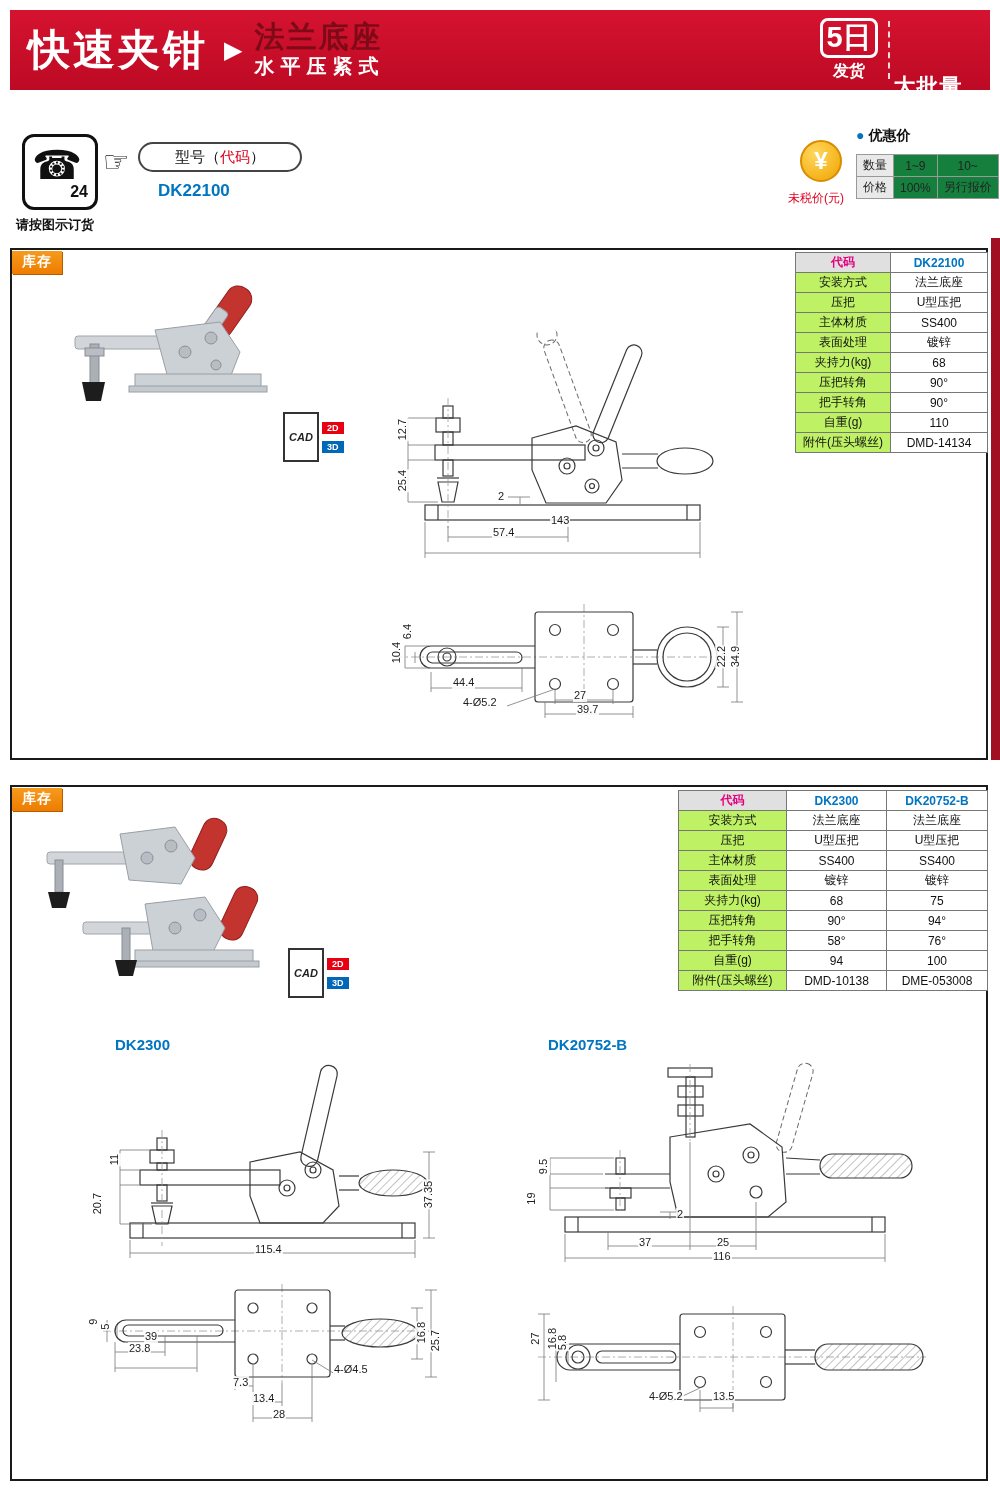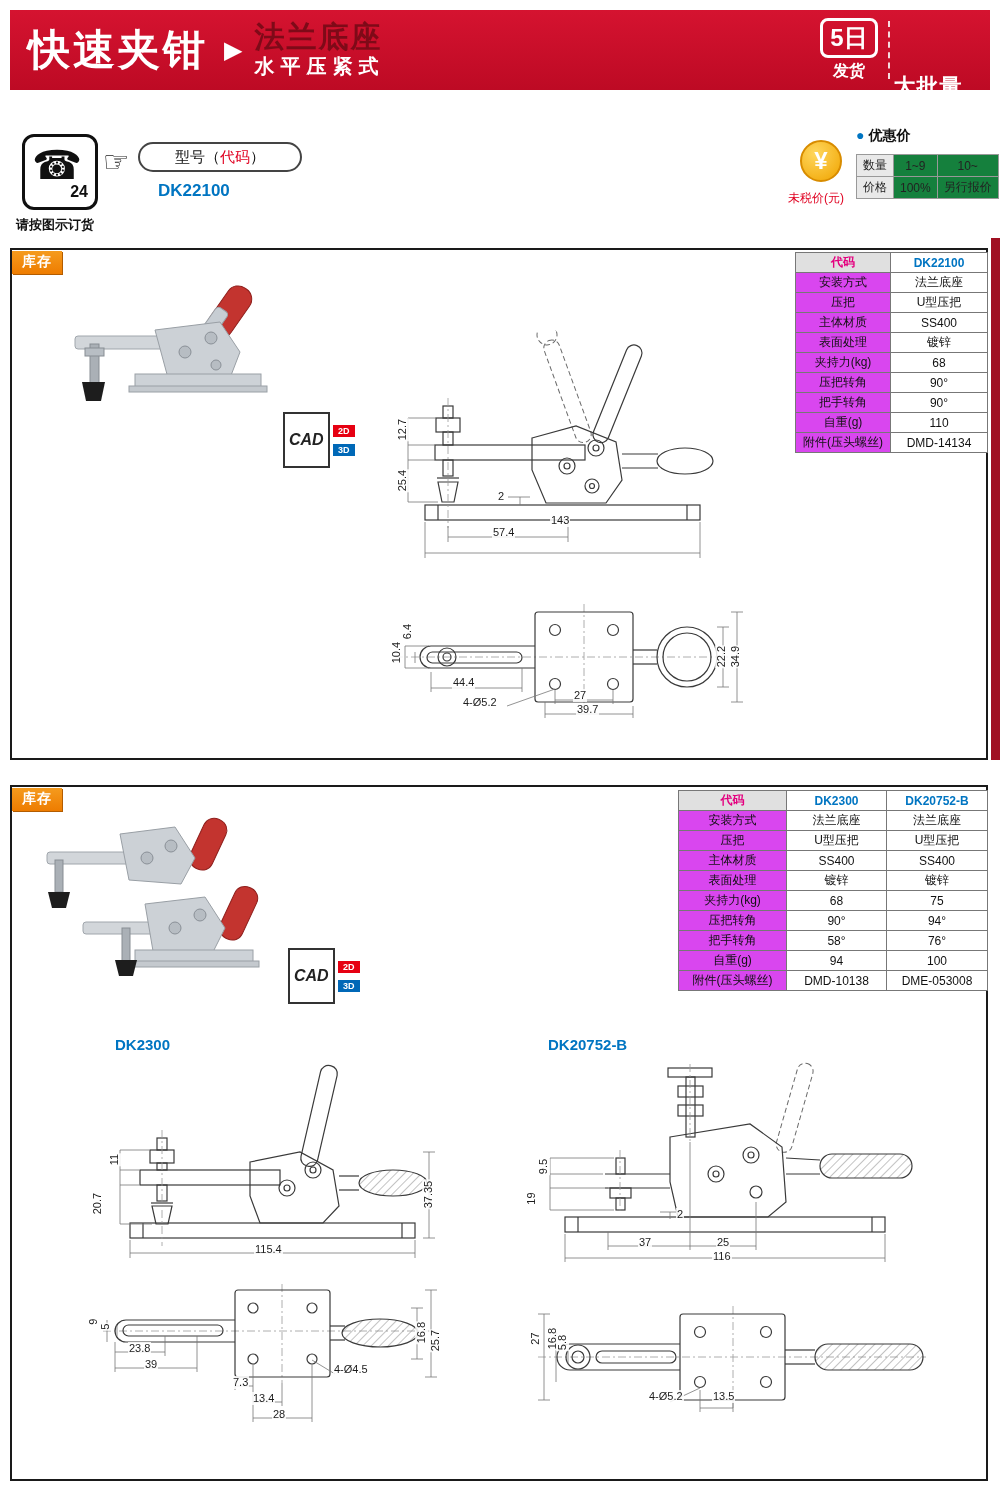--- a/index.html
+++ b/index.html
@@ -9,21 +9,21 @@
 
   
   .hdr{position:absolute;left:10px;top:10px;width:980px;height:80px;
        background:linear-gradient(180deg,#d51330,#bd0a24);display:flex;align-items:center;}
   .hdr-title{color:#fff;font-size:42px;font-weight:bold;margin-left:18px;letter-spacing:3px;}
   .hdr-arrow{color:#fff;font-size:24px;margin:0 12px 0 16px;}
   .hdr-sub1{color:#7e0a18;font-size:30px;font-weight:bold;letter-spacing:2px;line-height:1.1;}
   .hdr-sub2{color:#fff;font-size:20px;font-weight:bold;letter-spacing:6px;}
   .ship{position:absolute;right:112px;top:8px;text-align:center;}
   .ship-box{width:58px;height:40px;border:3px solid #fff;border-radius:8px;color:#fff;
-            font-size:24px;font-weight:bold;display:flex;align-items:center;justify-content:center;}
+            font-size:29px;font-weight:bold;display:flex;align-items:center;justify-content:center;}
   .ship-sub{color:#fff;font-size:16px;font-weight:bold;margin-top:3px;}
   .hdr-div{position:absolute;right:100px;top:11px;height:58px;border-left:2px dashed rgba(255,255,255,.85);}
   .bulk{position:absolute;right:20px;top:14px;width:84px;text-align:center;color:#fff;font-weight:bold;margin-top:48px;}
   .bulk1{font-size:22px;letter-spacing:1px;}
   .bulk2{font-size:16px;margin-top:7px;display:flex;align-items:center;justify-content:center;gap:5px;}
   .order-icon{display:inline-block;width:16px;height:16px;border:2px solid #fff;border-radius:3px;
               font-size:11px;line-height:12px;text-align:center;font-weight:bold;}
 
   
   .phone-box{position:absolute;left:22px;top:134px;width:76px;height:76px;border:3px solid #101010;border-radius:12px;background:#fff;}
@@ -48,34 +48,34 @@
   
   .sec{position:absolute;left:10px;width:978px;border:2px solid #1a1a1a;background:#fff;}
   #sec1{top:248px;height:512px;}
   #sec2{top:785px;height:696px;}
   .stock{position:absolute;padding:2px 10px 3px;background:linear-gradient(180deg,#f59b1e,#ee7c00);
          color:#fff;font-size:14px;font-weight:bold;letter-spacing:1px;box-shadow:1px 1px 0 #b35c00;}
 
   
   table.spec{position:absolute;border-collapse:collapse;font-size:12px;table-layout:fixed;background:#fff;}
   .spec td,.spec th{border:1px solid #777;text-align:center;padding:1px 2px;height:18px;color:#111;font-weight:normal;overflow:hidden;white-space:nowrap;}
-  .spec .lab{background:#d946ef;}
+  .spec .lab{background:#bef264;}
   .spec .code{color:#e4007f;font-weight:bold;background:#e0e0e0;}
   .spec .model{color:#0075c2;font-weight:bold;}
 
   
   .draw{position:absolute;}
   .dim{position:absolute;display:inline-block;font-size:11px;color:#1c1c1c;background:rgba(255,255,255,.85);
        padding:0 1px;white-space:nowrap;line-height:1.2;}
   .dimv{transform:rotate(-90deg);transform-origin:center;}
   .dwg-label{position:absolute;font-size:15px;font-weight:bold;color:#0075c2;}
 
   
   .cadrow{position:absolute;display:flex;align-items:center;gap:3px;}
-  .cad-box{border:2px solid #333;font-style:italic;font-weight:bold;font-size:16px;padding:17px 4px;color:#222;background:#fff;}
+  .cad-box{border:2px solid #333;font-style:italic;font-weight:bold;font-size:11px;padding:17px 4px;color:#222;background:#fff;}
   .b23{display:flex;flex-direction:column;gap:7px;}
   .b2d,.b3d{width:22px;height:12px;color:#fff;font-size:9px;font-weight:bold;text-align:center;line-height:12px;}
   .b2d{background:#e60012;}
   .b3d{background:#0068b7;}
 
   .side-tab{position:absolute;left:991px;top:238px;width:9px;height:522px;background:#a01022;}
 </style>
 </head>
 <body>
 
@@ -593,21 +593,21 @@
   </svg>
 
   <span class="dim dimv" style="left:108px;top:1153px;">11</span>
   <span class="dim dimv" style="left:86px;top:1197px;">20.7</span>
   <span class="dim" style="left:254px;top:1243px;">115.4</span>
   <span class="dim dimv" style="left:414px;top:1188px;">37.35</span>
 
   <span class="dim dimv" style="left:90px;top:1315px;">9</span>
   <span class="dim dimv" style="left:102px;top:1320px;">5</span>
   <span class="dim" style="left:128px;top:1342px;">23.8</span>
-  <span class="dim" style="left:144px;top:1358px;">39</span>
+  <span class="dim" style="left:144px;top:1330px;">39</span>
   <span class="dim" style="left:232px;top:1376px;">7.3</span>
   <span class="dim" style="left:252px;top:1392px;">13.4</span>
   <span class="dim" style="left:272px;top:1408px;">28</span>
   <span class="dim" style="left:333px;top:1363px;">4-Ø4.5</span>
   <span class="dim dimv" style="left:410px;top:1326px;">16.8</span>
   <span class="dim dimv" style="left:424px;top:1334px;">25.7</span>
 
   <span class="dim dimv" style="left:535px;top:1160px;">9.5</span>
   <span class="dim dimv" style="left:524px;top:1192px;">19</span>
   <span class="dim" style="left:676px;top:1208px;">2</span>

